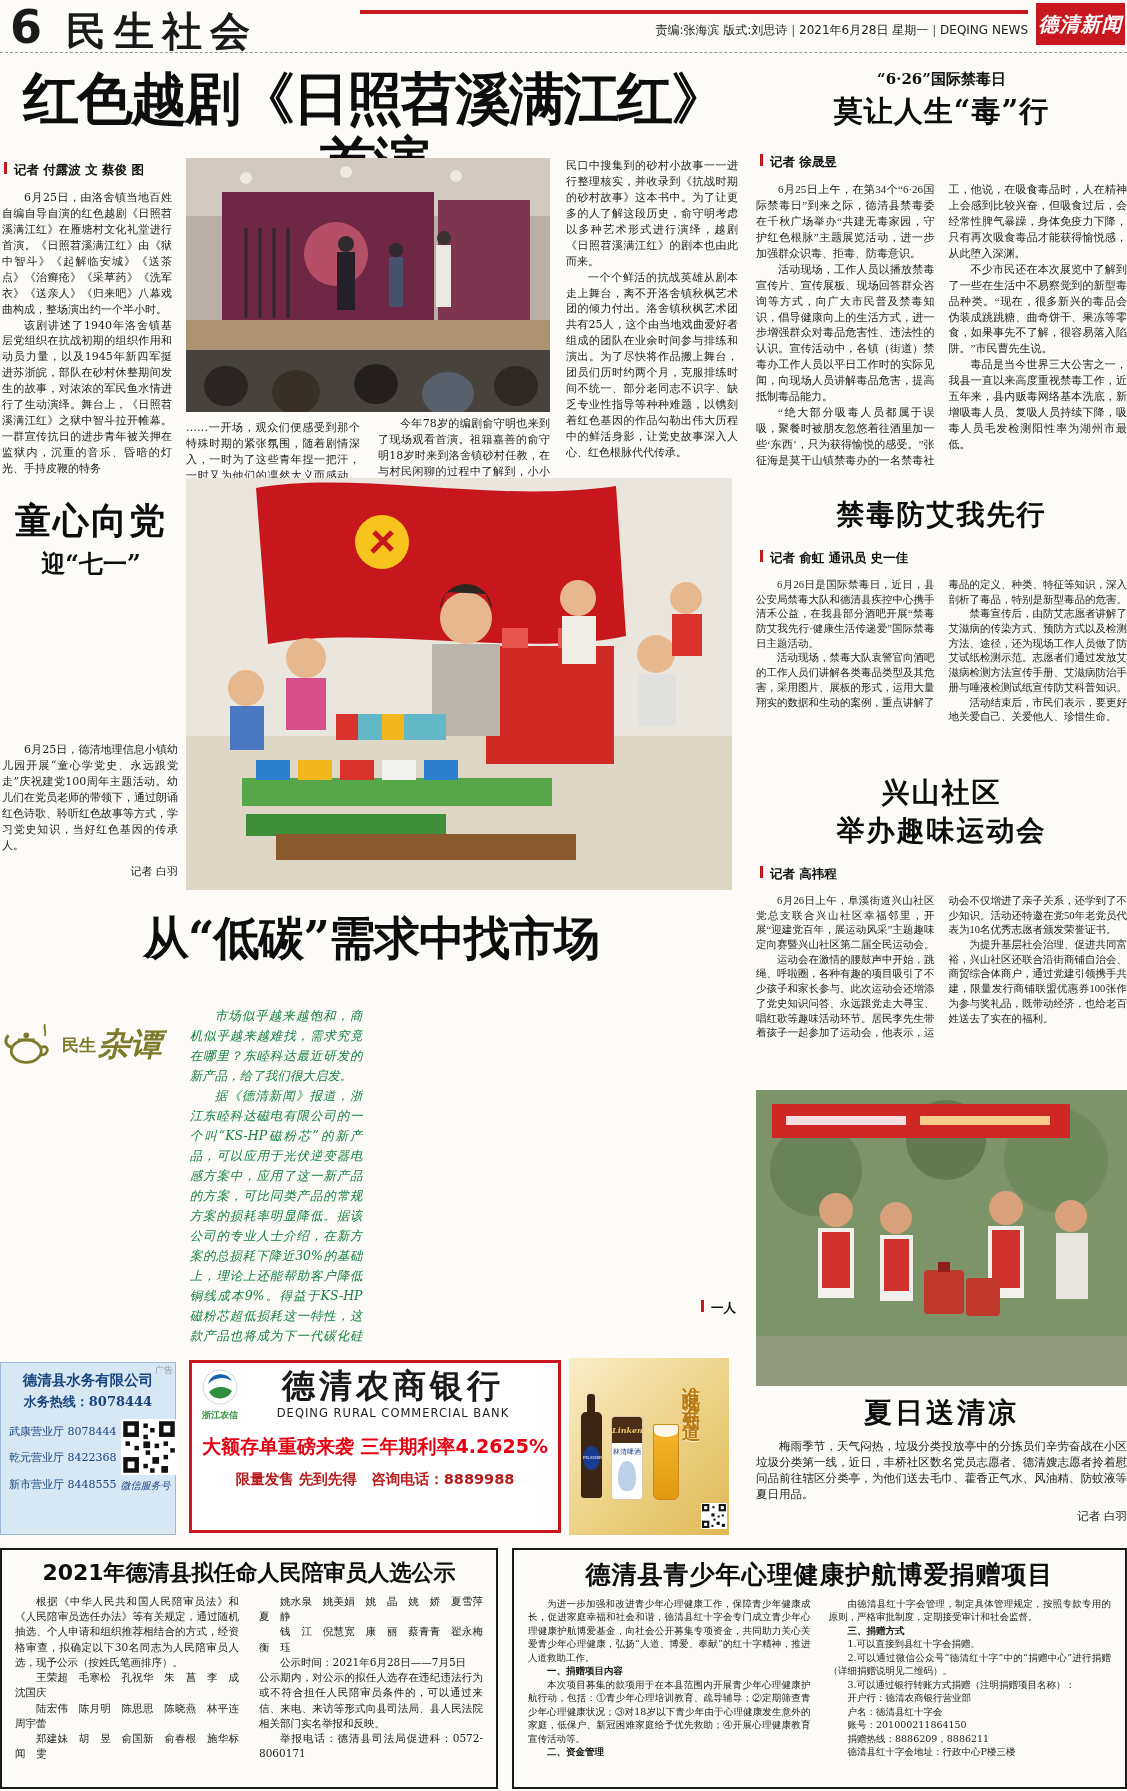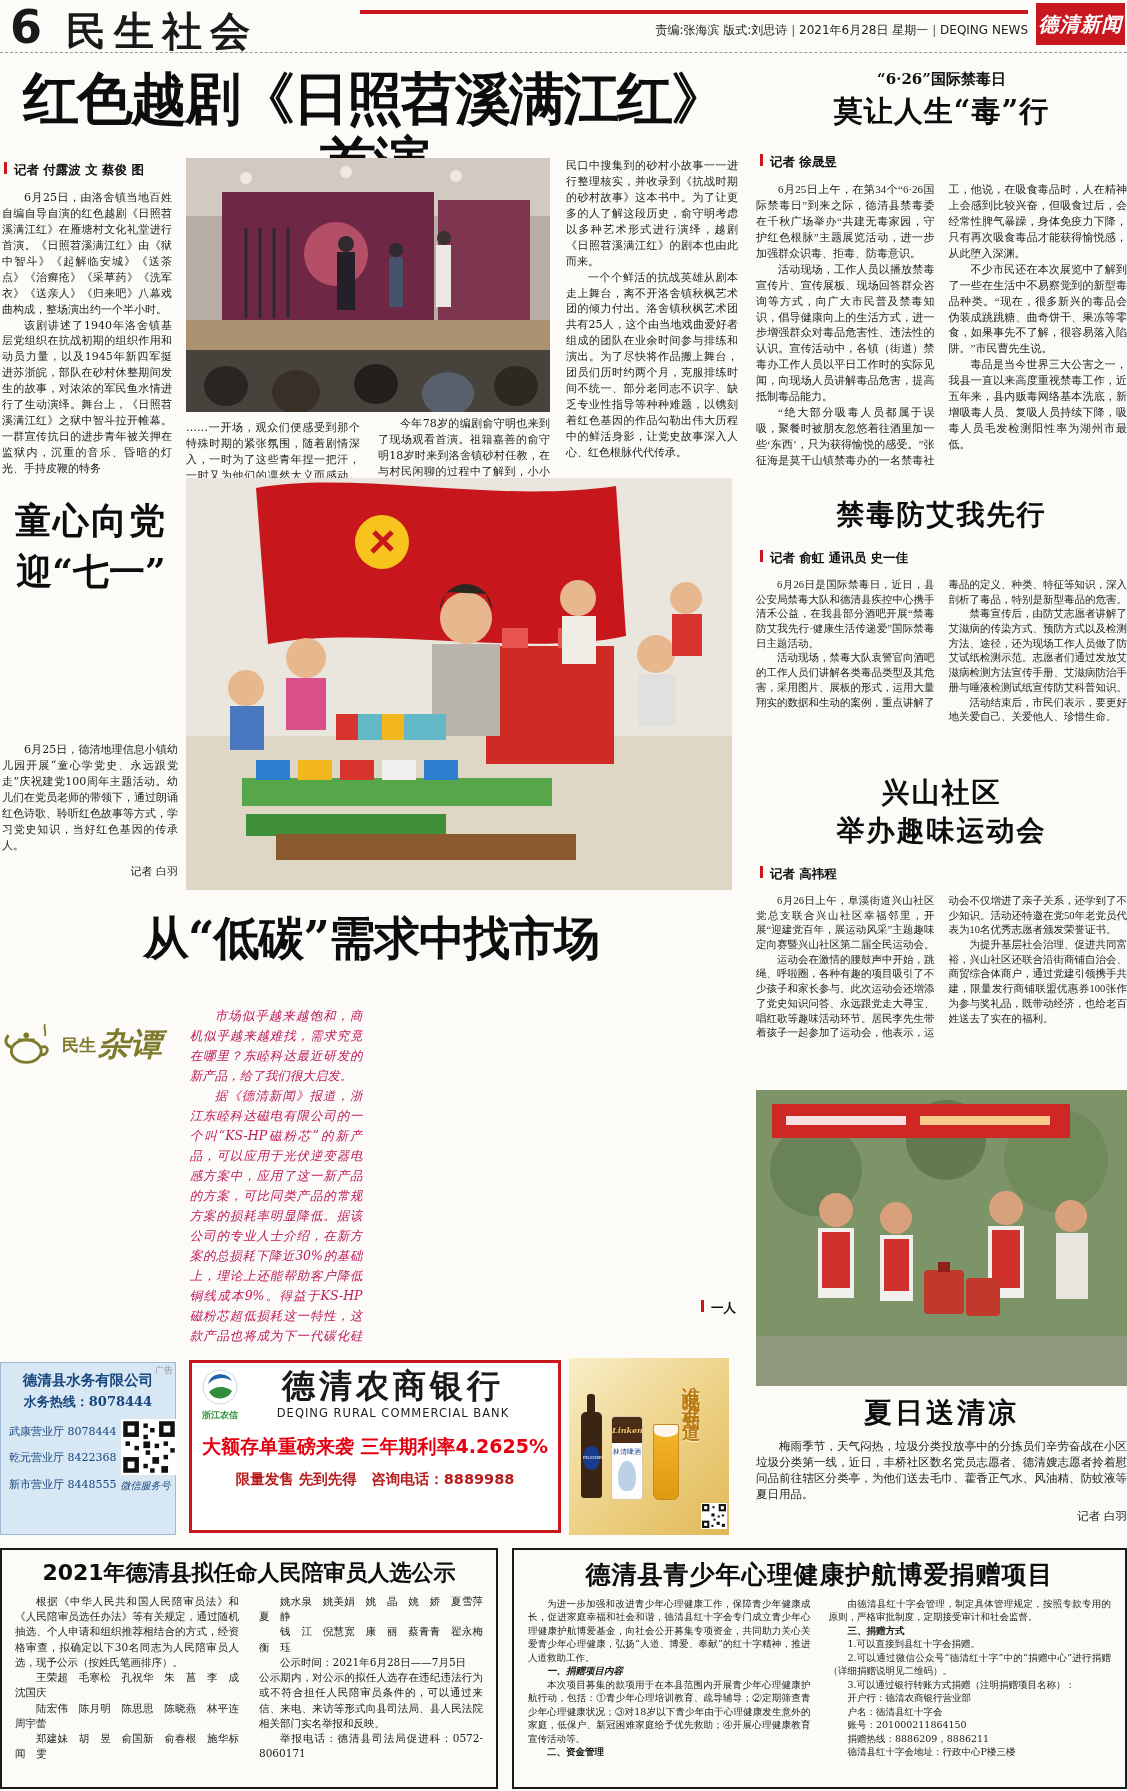--- a/index.html
+++ b/index.html
@@ -12,21 +12,21 @@
   .jtext p { text-indent:2em; }
   .jtext p.noind { text-indent:0; }
   .byline { font-weight:bold; font-size:12.5px; color:#111; white-space:nowrap; overflow:hidden; }
   .bar { display:inline-block; width:3px; height:12px; background:#c8171e; margin-right:7px; }
   .ctitle { text-align:center; font-weight:bold; color:#0d0d0d; }
   .photo { position:absolute; overflow:hidden; background:#ddd; }
   .photo svg { display:block; width:100%; height:100%; }
   .cols2 { column-count:2; column-gap:14px;font-family:Liberation Serif, serif; }
   .art { font-size:11px; line-height:1.45; color:#1c1c1c; }
   .art-sm { font-size:10.5px; line-height:1.4; color:#1c1c1c; }
-  .kai { font-style:italic; font-size:12.5px; line-height:1.6; color:#be185d; }
+  .kai { font-style:italic; font-size:12.5px; line-height:1.6; color:#15803d; }
   .headline-main { font-size:56px; letter-spacing:-2px; line-height:1.15; }
   .hl-mid { font-size:46px; letter-spacing:-1px; }
   .rc-kicker { font-size:15px; }
   .rc-title { font-size:29px; letter-spacing:1px; }
   .rc-title2 { font-size:28px; letter-spacing:2px; }
   .olive { color:#7d7a2b; }
   .adlabel { font-size:9px; color:#999; font-family:"DejaVu Sans",sans-serif; }
   .notice { position:absolute; border:2px solid #1a1a1a; background:#fcfbf8; }
   .vert { writing-mode:vertical-rl; }
 </style>
@@ -90,21 +90,21 @@
   </div>
   <div class="abs jtext art" style="left:378px;top:416px;width:172px;height:96px;">
     <p>今年78岁的编剧俞守明也来到了现场观看首演。祖籍嘉善的俞守明18岁时来到洛舍镇砂村任教，在与村民闲聊的过程中了解到，小小的砂村竟是红色故事的“富矿”。几十年间，俞守明从村</p>
   </div>
   <div class="abs jtext art" style="left:566px;top:158px;width:172px;height:354px;">
     <p class="noind">民口中搜集到的砂村小故事一一进行整理核实，并收录到《抗战时期的砂村故事》这本书中。为了让更多的人了解这段历史，俞守明考虑以多种艺术形式进行演绎，越剧《日照苕溪满江红》的剧本也由此而来。</p>
     <p>一个个鲜活的抗战英雄从剧本走上舞台，离不开洛舍镇秋枫艺术团的倾力付出。洛舍镇秋枫艺术团共有25人，这个由当地戏曲爱好者组成的团队在业余时间参与排练和演出。为了尽快将作品搬上舞台，团员们历时约两个月，克服排练时间不统一、部分老同志不识字、缺乏专业性指导等种种难题，以镌刻着红色基因的作品勾勒出伟大历程中的鲜活身影，让党史故事深入人心、红色根脉代代传承。</p>
   </div>
 
   <div class="abs ctitle" style="left:0;top:497px;width:182px;font-size:36px;letter-spacing:2px;">童心向党</div>
-  <div class="abs ctitle" style="left:0;top:548px;width:182px;font-size:36px;">迎“七一”</div>
+  <div class="abs ctitle" style="left:0;top:548px;width:182px;font-size:24px;">迎“七一”</div>
   <div class="abs jtext art" style="left:2px;top:742px;width:176px;height:120px;font-size:11px;">
     <p>6月25日，德清地理信息小镇幼儿园开展“童心学党史、永远跟党走”庆祝建党100周年主题活动。幼儿们在党员老师的带领下，通过朗诵红色诗歌、聆听红色故事等方式，学习党史知识，当好红色基因的传承人。</p>
   </div>
   <div class="abs art" style="left:2px;top:864px;width:176px;text-align:right;">记者 白羽</div>
 
   <div class="photo" style="left:186px;top:478px;width:546px;height:412px;">
     <svg viewBox="0 0 546 412" preserveAspectRatio="none">
       <rect width="546" height="412" fill="#eae6dd"></rect>
       <path d="M70,10 C170,-8 310,26 430,8 L440,158 C340,180 180,146 82,166 Z" fill="#c8161d"></path>
       <circle cx="196" cy="64" r="27" fill="#f7c31d"></circle>
@@ -343,21 +343,21 @@
       <p class="noind">公示期内，对公示的拟任人选存在违纪违法行为或不符合担任人民陪审员条件的，可以通过来信、来电、来访等形式向县司法局、县人民法院相关部门实名举报和反映。</p>
       <p>举报电话：德清县司法局促进科：0572-8060171</p>
 
     </div>
   </div>
 
   <div class="notice" style="left:512px;top:1548px;width:615px;height:241px;padding:8px 14px;">
     <div class="ctitle" style="font-size:25px;margin-bottom:6px;letter-spacing:1px;">德清县青少年心理健康护航博爱捐赠项目</div>
     <div class="jtext" style="column-count:2;column-gap:18px;font-size:9.5px;line-height:1.42;height:182px;">
       <p>为进一步加强和改进青少年心理健康工作，保障青少年健康成长，促进家庭幸福和社会和谐，德清县红十字会专门成立青少年心理健康护航博爱基金，向社会公开募集专项资金，共同助力关心关爱青少年心理健康，弘扬“人道、博爱、奉献”的红十字精神，推进人道救助工作。</p>
-      <p style="font-weight:bold;font-style:italic;">一、捐赠项目内容</p>
+      <p style="font-weight:bold;">一、捐赠项目内容</p>
       <p>本次项目募集的款项用于在本县范围内开展青少年心理健康护航行动，包括：①青少年心理培训教育、疏导辅导；②定期筛查青少年心理健康状况；③对18岁以下青少年由于心理健康发生意外的家庭，低保户、新冠困难家庭给予优先救助；④开展心理健康教育宣传活动等。</p>
       <p style="font-weight:bold;">二、资金管理</p>
       <p>由德清县红十字会管理，制定具体管理规定，按照专款专用的原则，严格审批制度，定期接受审计和社会监督。</p>
       <p style="font-weight:bold;">三、捐赠方式</p>
       <p>1.可以直接到县红十字会捐赠。</p>
       <p>2.可以通过微信公众号“德清红十字”中的“捐赠中心”进行捐赠（详细捐赠说明见二维码）。</p>
       <p>3.可以通过银行转账方式捐赠（注明捐赠项目名称）：</p>
       <p>开户行：德清农商银行营业部</p>
       <p>户名：德清县红十字会</p>
       <p>账号：201000211864150</p>

